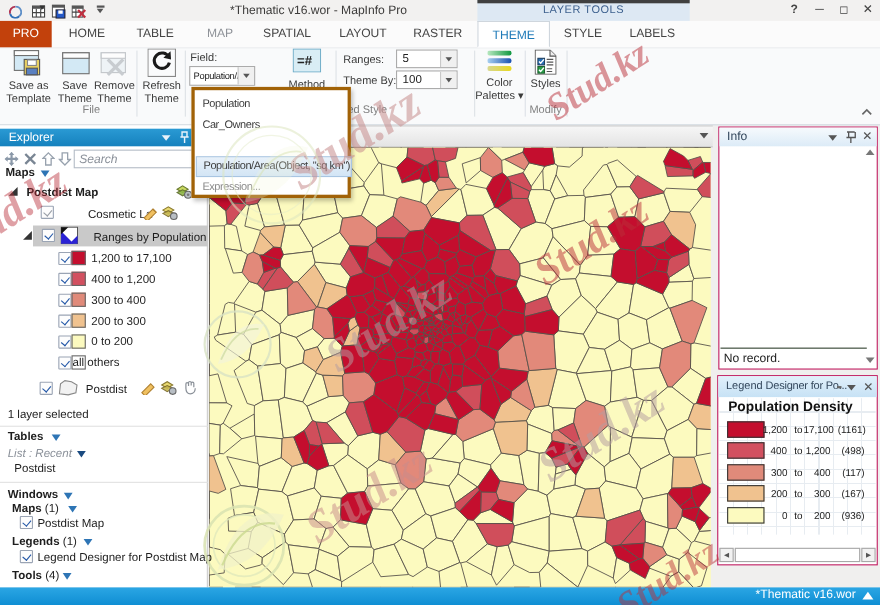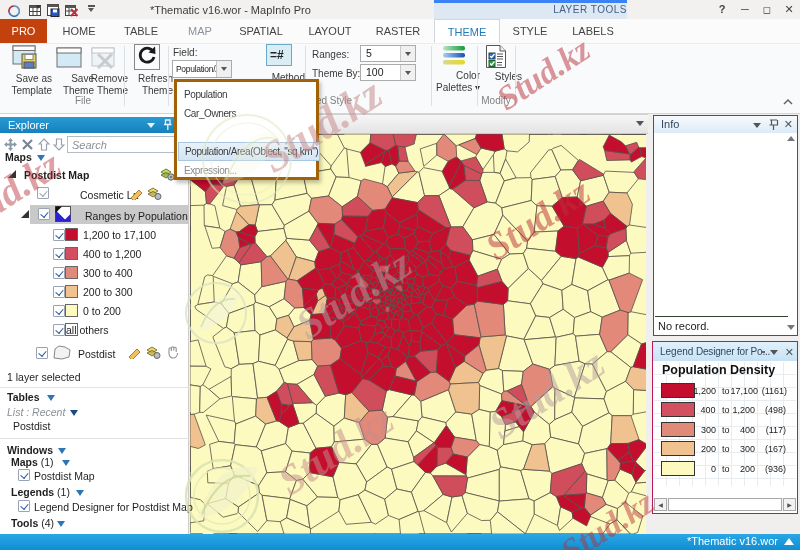--- a/index.html
+++ b/index.html
@@ -1,25 +1,25 @@
 <!DOCTYPE html>
 <html><head><meta charset="utf-8"><style>
 *{margin:0;padding:0;box-sizing:border-box}
 body{font-family:"Liberation Sans",sans-serif;width:800px;height:550px;overflow:hidden}
 #app{position:relative;width:800px;height:550px;background:#f0efee;overflow:hidden}
 .abs{position:absolute}
 #titlebar{left:0;top:0;width:800px;height:19px;background:#f2f1f0}
-#lt-band{left:434px;top:0;width:193px;height:28px;background:#dde8f3;border-top:3px solid #3b82f6;font-size:10px;color:#3e618e;text-align:right;line-height:14px;letter-spacing:0.5px}
+#lt-band{left:434px;top:0;width:193px;height:28px;background:#dde8f3;border-top:3px solid #404040;font-size:10px;color:#3e618e;text-align:center;line-height:14px;letter-spacing:0.5px}
 .winbtn{top:2px;width:18px;height:15px;font-size:11px;color:#444;text-align:center;line-height:15px}
 #tabrow{left:0;top:19px;width:800px;height:24px;background:#fbfbfb}
 .tab{position:absolute;top:19px;height:24px;line-height:24px;font-size:11px;color:#444;text-align:center;z-index:4}
 #ribbon{left:0;top:43px;width:800px;height:71px;background:#f9fafb;border-bottom:1px solid #cfd6dd;border-top:1px solid #ebedef}
 .rsep{position:absolute;top:46px;width:1px;height:60px;background:#dde1e6;z-index:3}
 .rlabel{position:absolute;font-size:10px;color:#808080;text-align:center;z-index:3}
-.rbl{position:absolute;font-size:10px;color:#3a3a3a;text-align:right;line-height:12px;z-index:3}
+.rbl{position:absolute;font-size:10px;color:#3a3a3a;text-align:center;line-height:12px;z-index:3}
 .combo{position:absolute;background:#fff;border:1px solid #ababab;font-size:10.5px;color:#222;z-index:3;white-space:nowrap;overflow:hidden}
 .combo .ca{position:absolute;right:0;top:0;bottom:0;width:15px;background:#f0f0f0;border-left:1px solid #c8c8c8}
 .combo .ca:after{content:"";position:absolute;left:4px;top:6px;border-left:3.5px solid transparent;border-right:3.5px solid transparent;border-top:4px solid #555}
 #explorer{left:0;top:114px;width:189px;height:420px;background:#fff;border-right:1px solid #cdcdcd;z-index:2}
 .chk{position:absolute;width:12px;height:12px;background:#fdfdfd;border:1px solid #9aa4b4;border-radius:1px;z-index:3}
 .chk:after{content:"";position:absolute;left:3px;top:1px;width:3.5px;height:6px;border:solid #2458a8;border-width:0 1.6px 1.6px 0;transform:rotate(40deg)}
 .chk.gray:after{border-color:#9aa0a8}
 .trid{position:absolute;width:0;height:0;border-left:4.5px solid transparent;border-right:4.5px solid transparent;border-top:6px solid #2e75b5;z-index:3}
 .trie{position:absolute;width:0;height:0;border-left:8px solid transparent;border-bottom:8px solid #333;z-index:3}
 .etext{position:absolute;font-size:10.5px;color:#1e1e1e;white-space:nowrap;z-index:3}
@@ -67,21 +67,21 @@
     </svg>
 <svg class="icon" style="left:65px;top:4px" width="14" height="13" viewBox="0 0 14 13">
       <rect x="0.5" y="1.5" width="10" height="10" fill="#fff" stroke="#444"></rect>
       <rect x="0.5" y="1.5" width="10" height="2.5" fill="#555"></rect>
       <line x1="0.5" y1="7" x2="10.5" y2="7" stroke="#444"></line>
       <line x1="4" y1="4" x2="4" y2="11.5" stroke="#444"></line>
       <path d="M6 5 L12.5 12 M12.5 5 L6 12" stroke="#c03040" stroke-width="2"></path>
     </svg>
 <div class="abs" style="left:88px;top:8px;width:0;height:0;border-left:3.5px solid transparent;border-right:3.5px solid transparent;border-top:4px solid #555"></div>
 <div class="abs" style="left:88px;top:5px;width:7px;height:1.5px;background:#555"></div>
-<div class="abs" style="left:150px;top:4px;width:220px;text-align:left;font-size:11px;color:#3c3b3a">*Thematic v16.wor - MapInfo Pro</div>
+<div class="abs" style="left:150px;top:4px;width:220px;text-align:right;font-size:11px;color:#3c3b3a">*Thematic v16.wor - MapInfo Pro</div>
 <div class="abs" id="lt-band">LAYER TOOLS</div>
 <div class="abs winbtn" style="left:713px;font-weight:bold">?</div>
 <div class="abs winbtn" style="left:736px">─</div>
 <div class="abs winbtn" style="left:758px;font-size:10px">◻</div>
 <div class="abs winbtn" style="left:780px">✕</div>
 <div class="abs" id="tabrow"></div>
 <div class="tab" style="left:0;width:47px;background:#c2410c;color:#fff;z-index:5">PRO</div>
 <div class="tab" style="left:55px;width:48px">HOME</div>
 <div class="tab" style="left:115px;width:52px">TABLE</div>
 <div class="tab" style="left:176px;width:48px;color:#8e9298">MAP</div>

